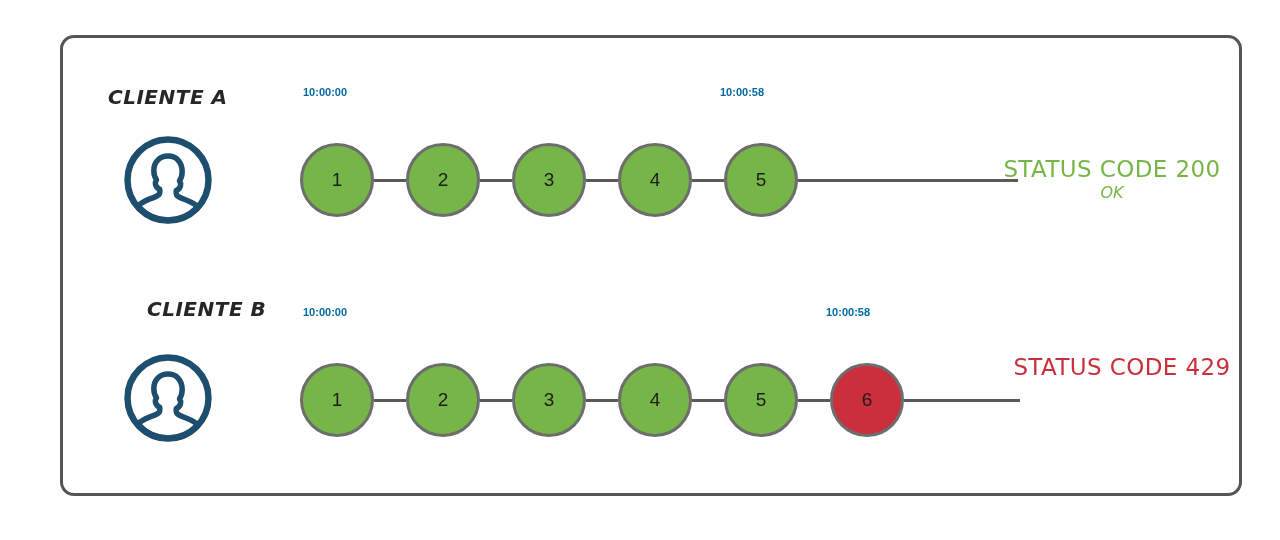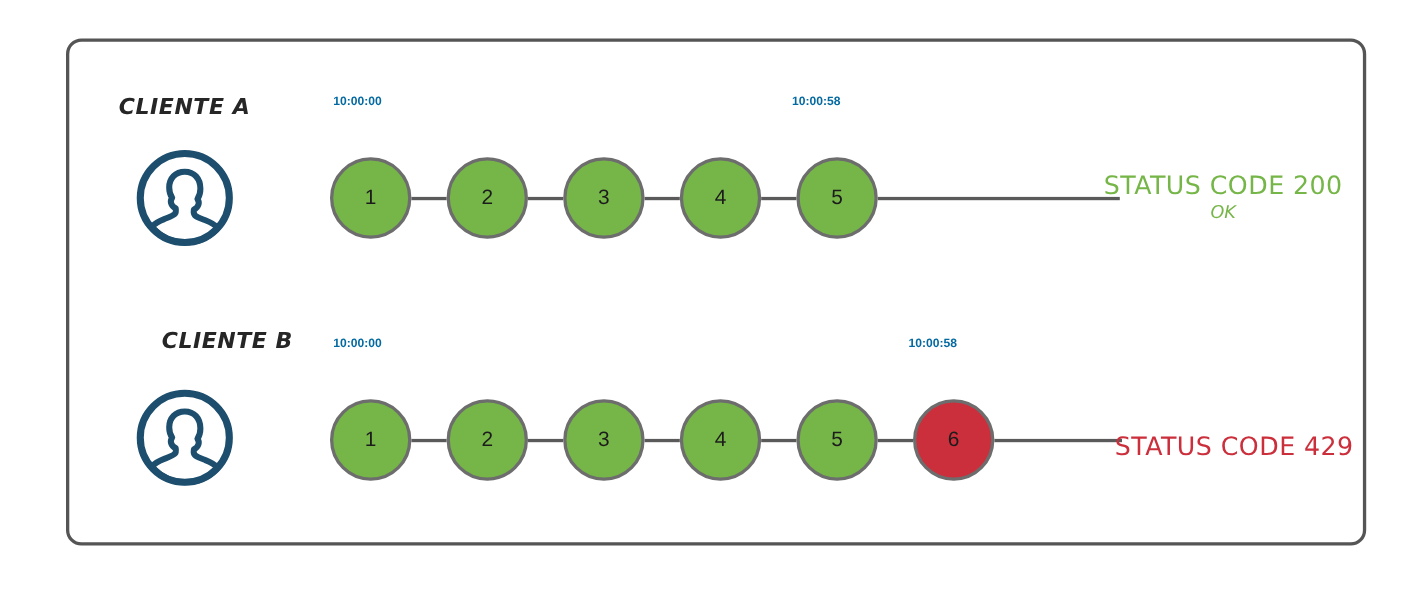--- a/index.html
+++ b/index.html
@@ -153,18 +153,18 @@
           <div class="track-line" style="left: 692px; width: 32px;"></div>
           <div class="track-line" style="left: 798px; width: 32px;"></div>
           <div class="track-line" style="left: 904px; width: 116px;"></div>
           <div class="node ok" style="left: 300px;">1</div>
           <div class="node ok" style="left: 406px;">2</div>
           <div class="node ok" style="left: 512px;">3</div>
           <div class="node ok" style="left: 618px;">4</div>
           <div class="node ok" style="left: 724px;">5</div>
           <div class="node err" style="left: 830px;">6</div>
         </div>
-        <div class="status err" style="left: 1002px; top: 393px; width: 240px;">
+        <div class="status err" style="left: 1002px; top: 353px; width: 240px;">
           <span class="line1">STATUS CODE 429</span>
         </div>
       </div>
     </div>
 </div>
 
 </body></html>

